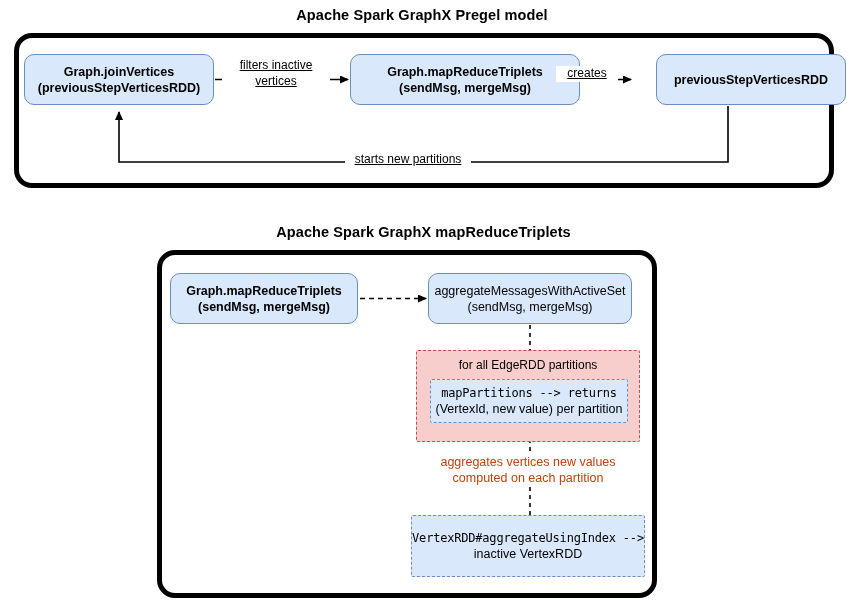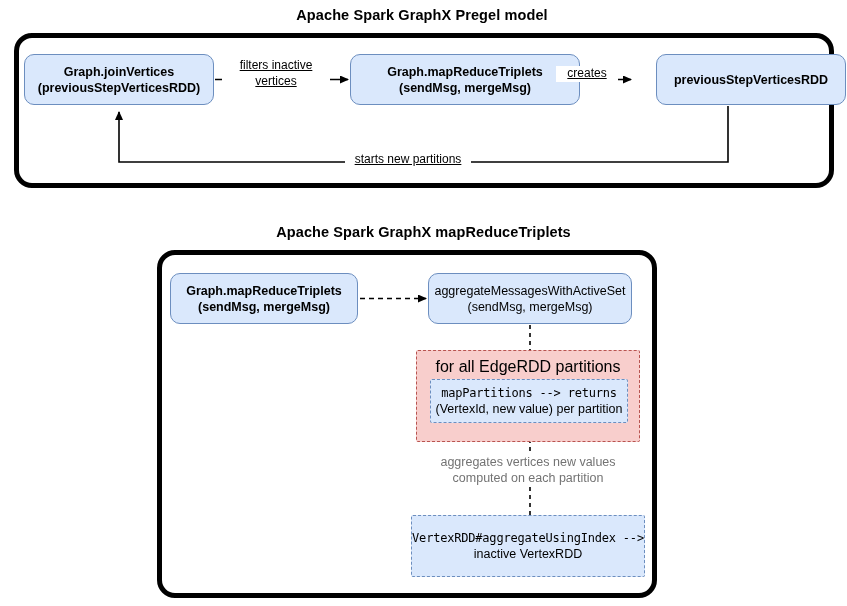--- a/index.html
+++ b/index.html
@@ -73,21 +73,21 @@
     background: #f8cecc;
     border: 1px dashed #b85450;
     border-radius: 2px;
   }
   #group-edgerdd { left: 416px; top: 350px; width: 224px; height: 92px; }
   .group-label {
     position: absolute;
     left: 0; top: 7px;
     width: 100%;
     text-align: center;
-    font-size: 16px;
+    font-size: 12px;
     color: #000000;
   }
 
   .dashed-node {
     position: absolute;
     box-sizing: border-box;
     background: #dae8fc;
     border: 1px dashed #6c8ebf;
     border-radius: 2px;
     display: flex;
@@ -115,21 +115,21 @@
   .edge-label .u { text-decoration: underline; display: block; }
 
   #label-filters { left: 222px; top: 58px; width: 108px; }
   #label-creates { left: 556px; top: 66px; width: 62px; }
   #label-startsnew { left: 345px; top: 152px; width: 126px; }
 
   .plain-label {
     position: absolute;
     text-align: center;
     font-size: 12.5px;
-    color: #737373;
+    color: #c2410c;
     background: #ffffff;
     line-height: 1.3;
   }
   #label-aggregates { left: 418px; top: 454px; width: 220px; }
 
   svg.wires {
     position: absolute;
     left: 0; top: 0;
     width: 847px;
     height: 606px;

